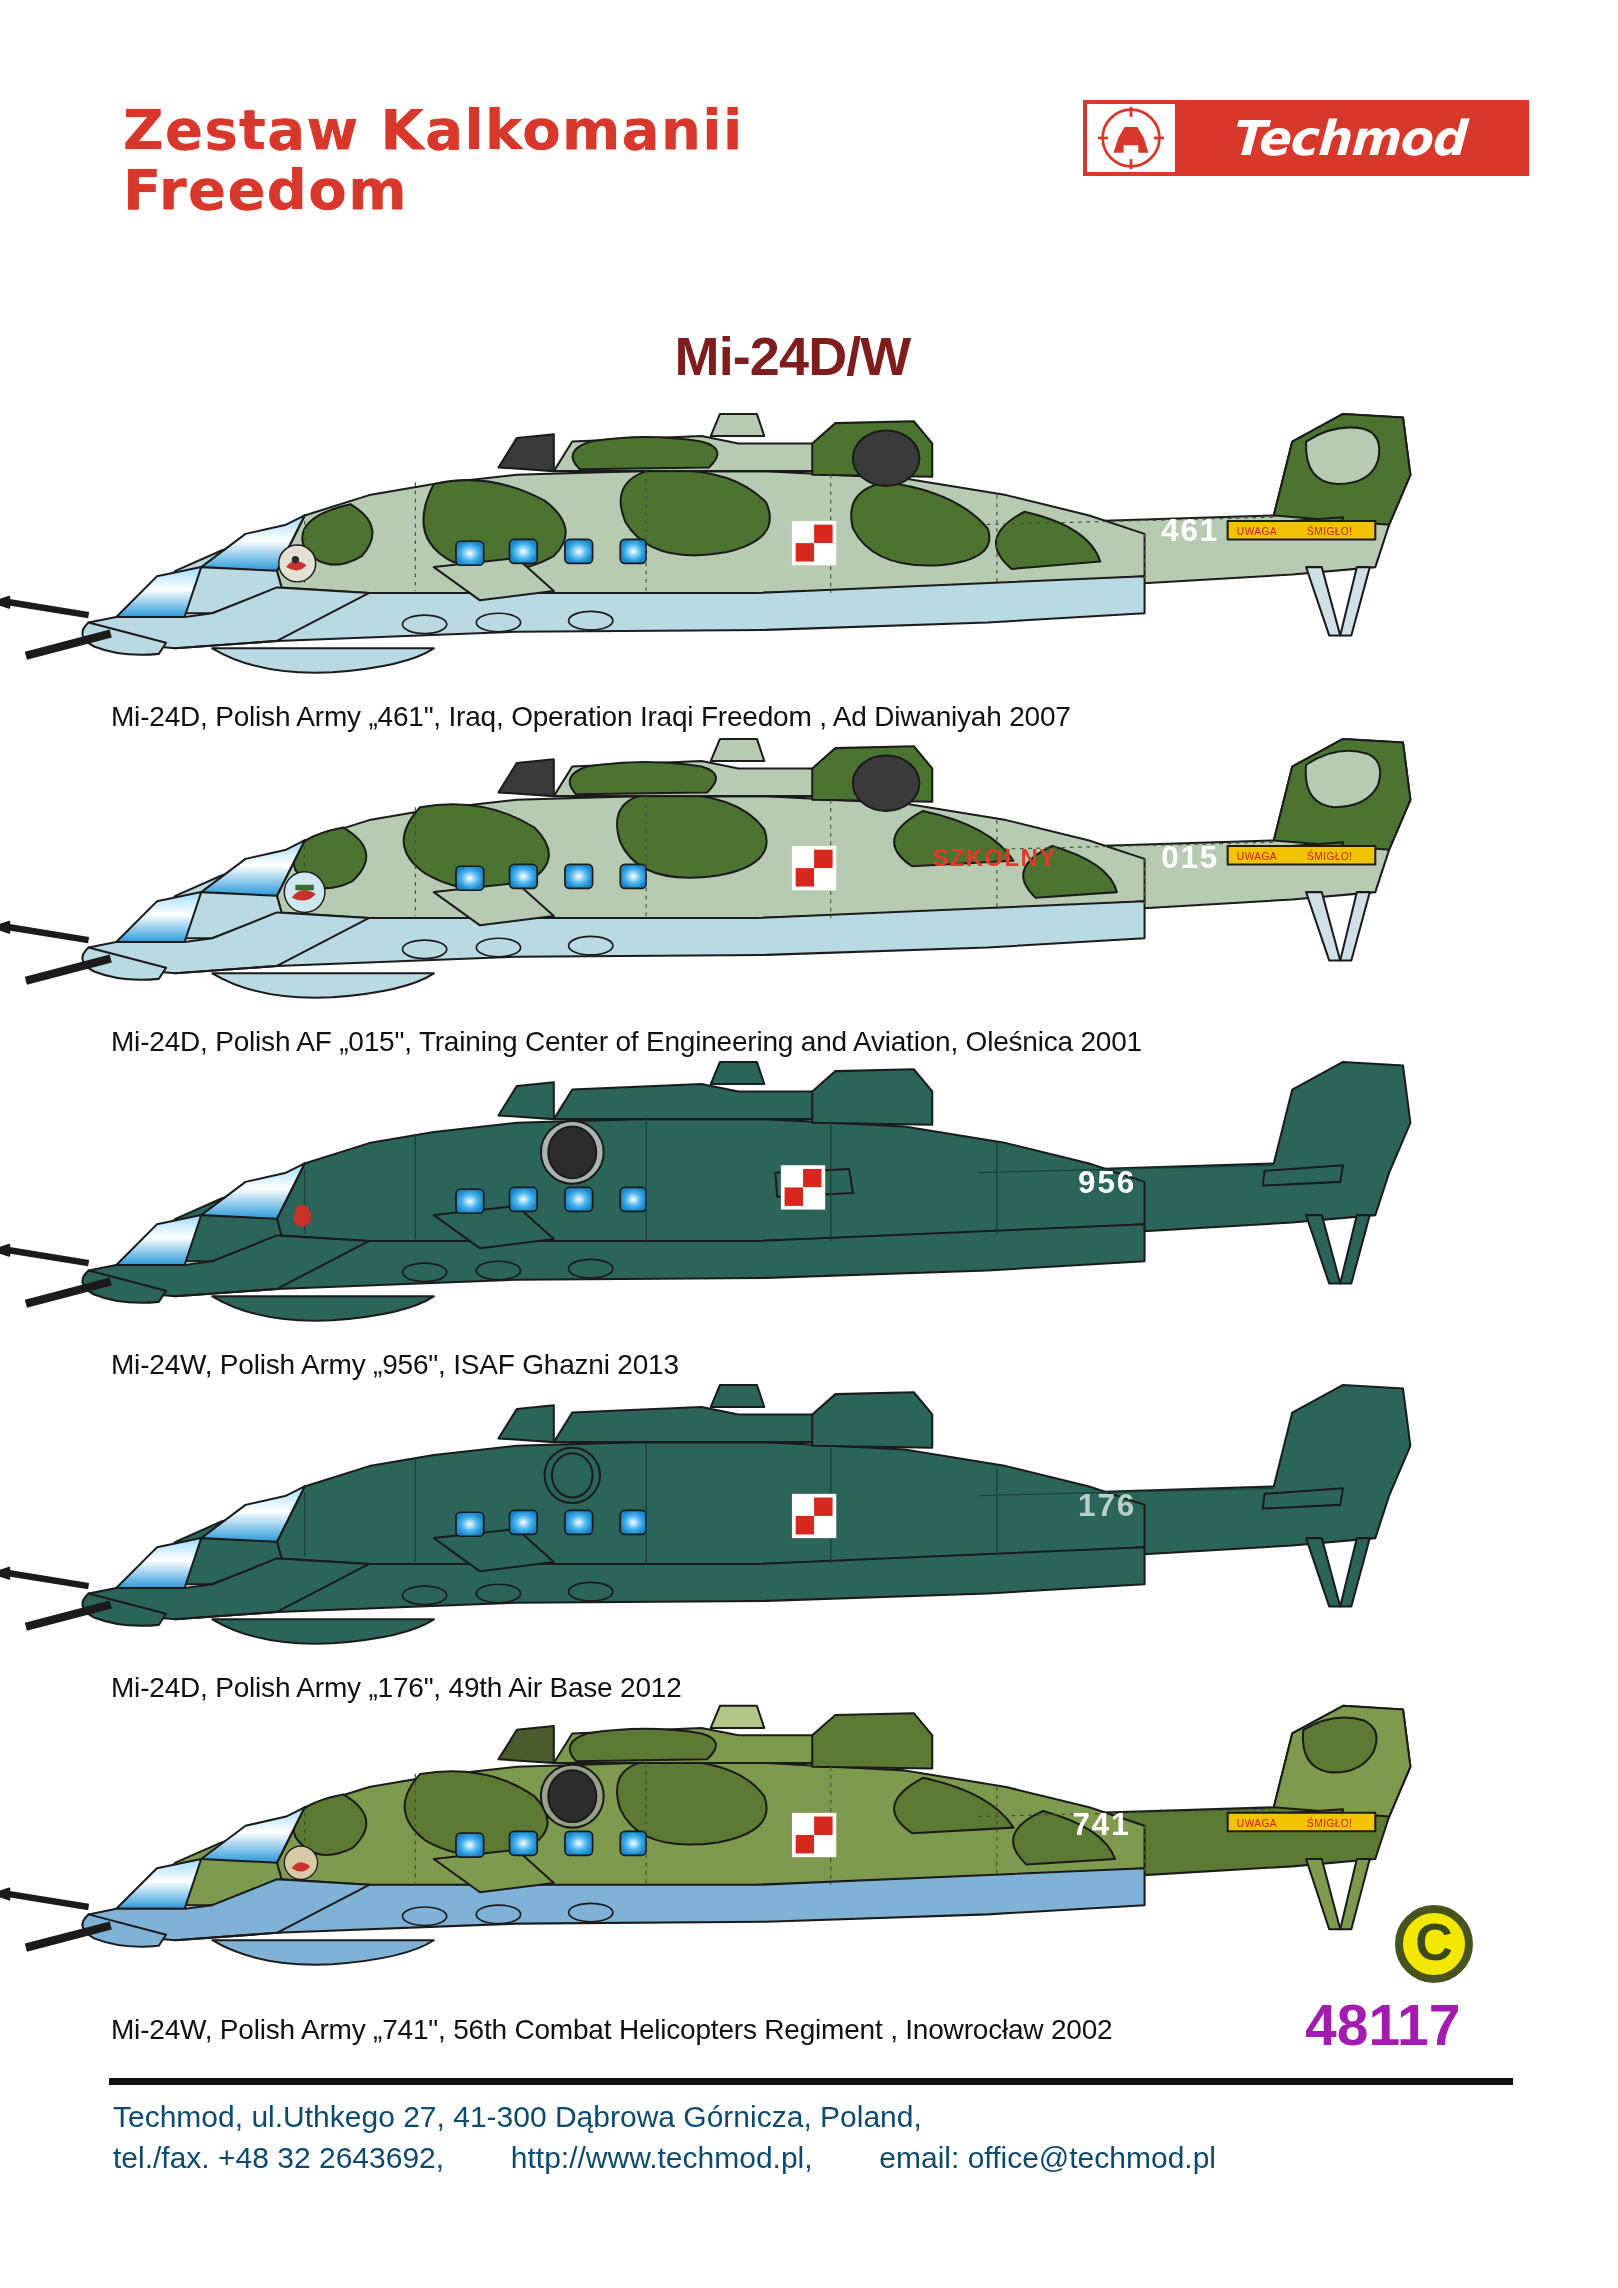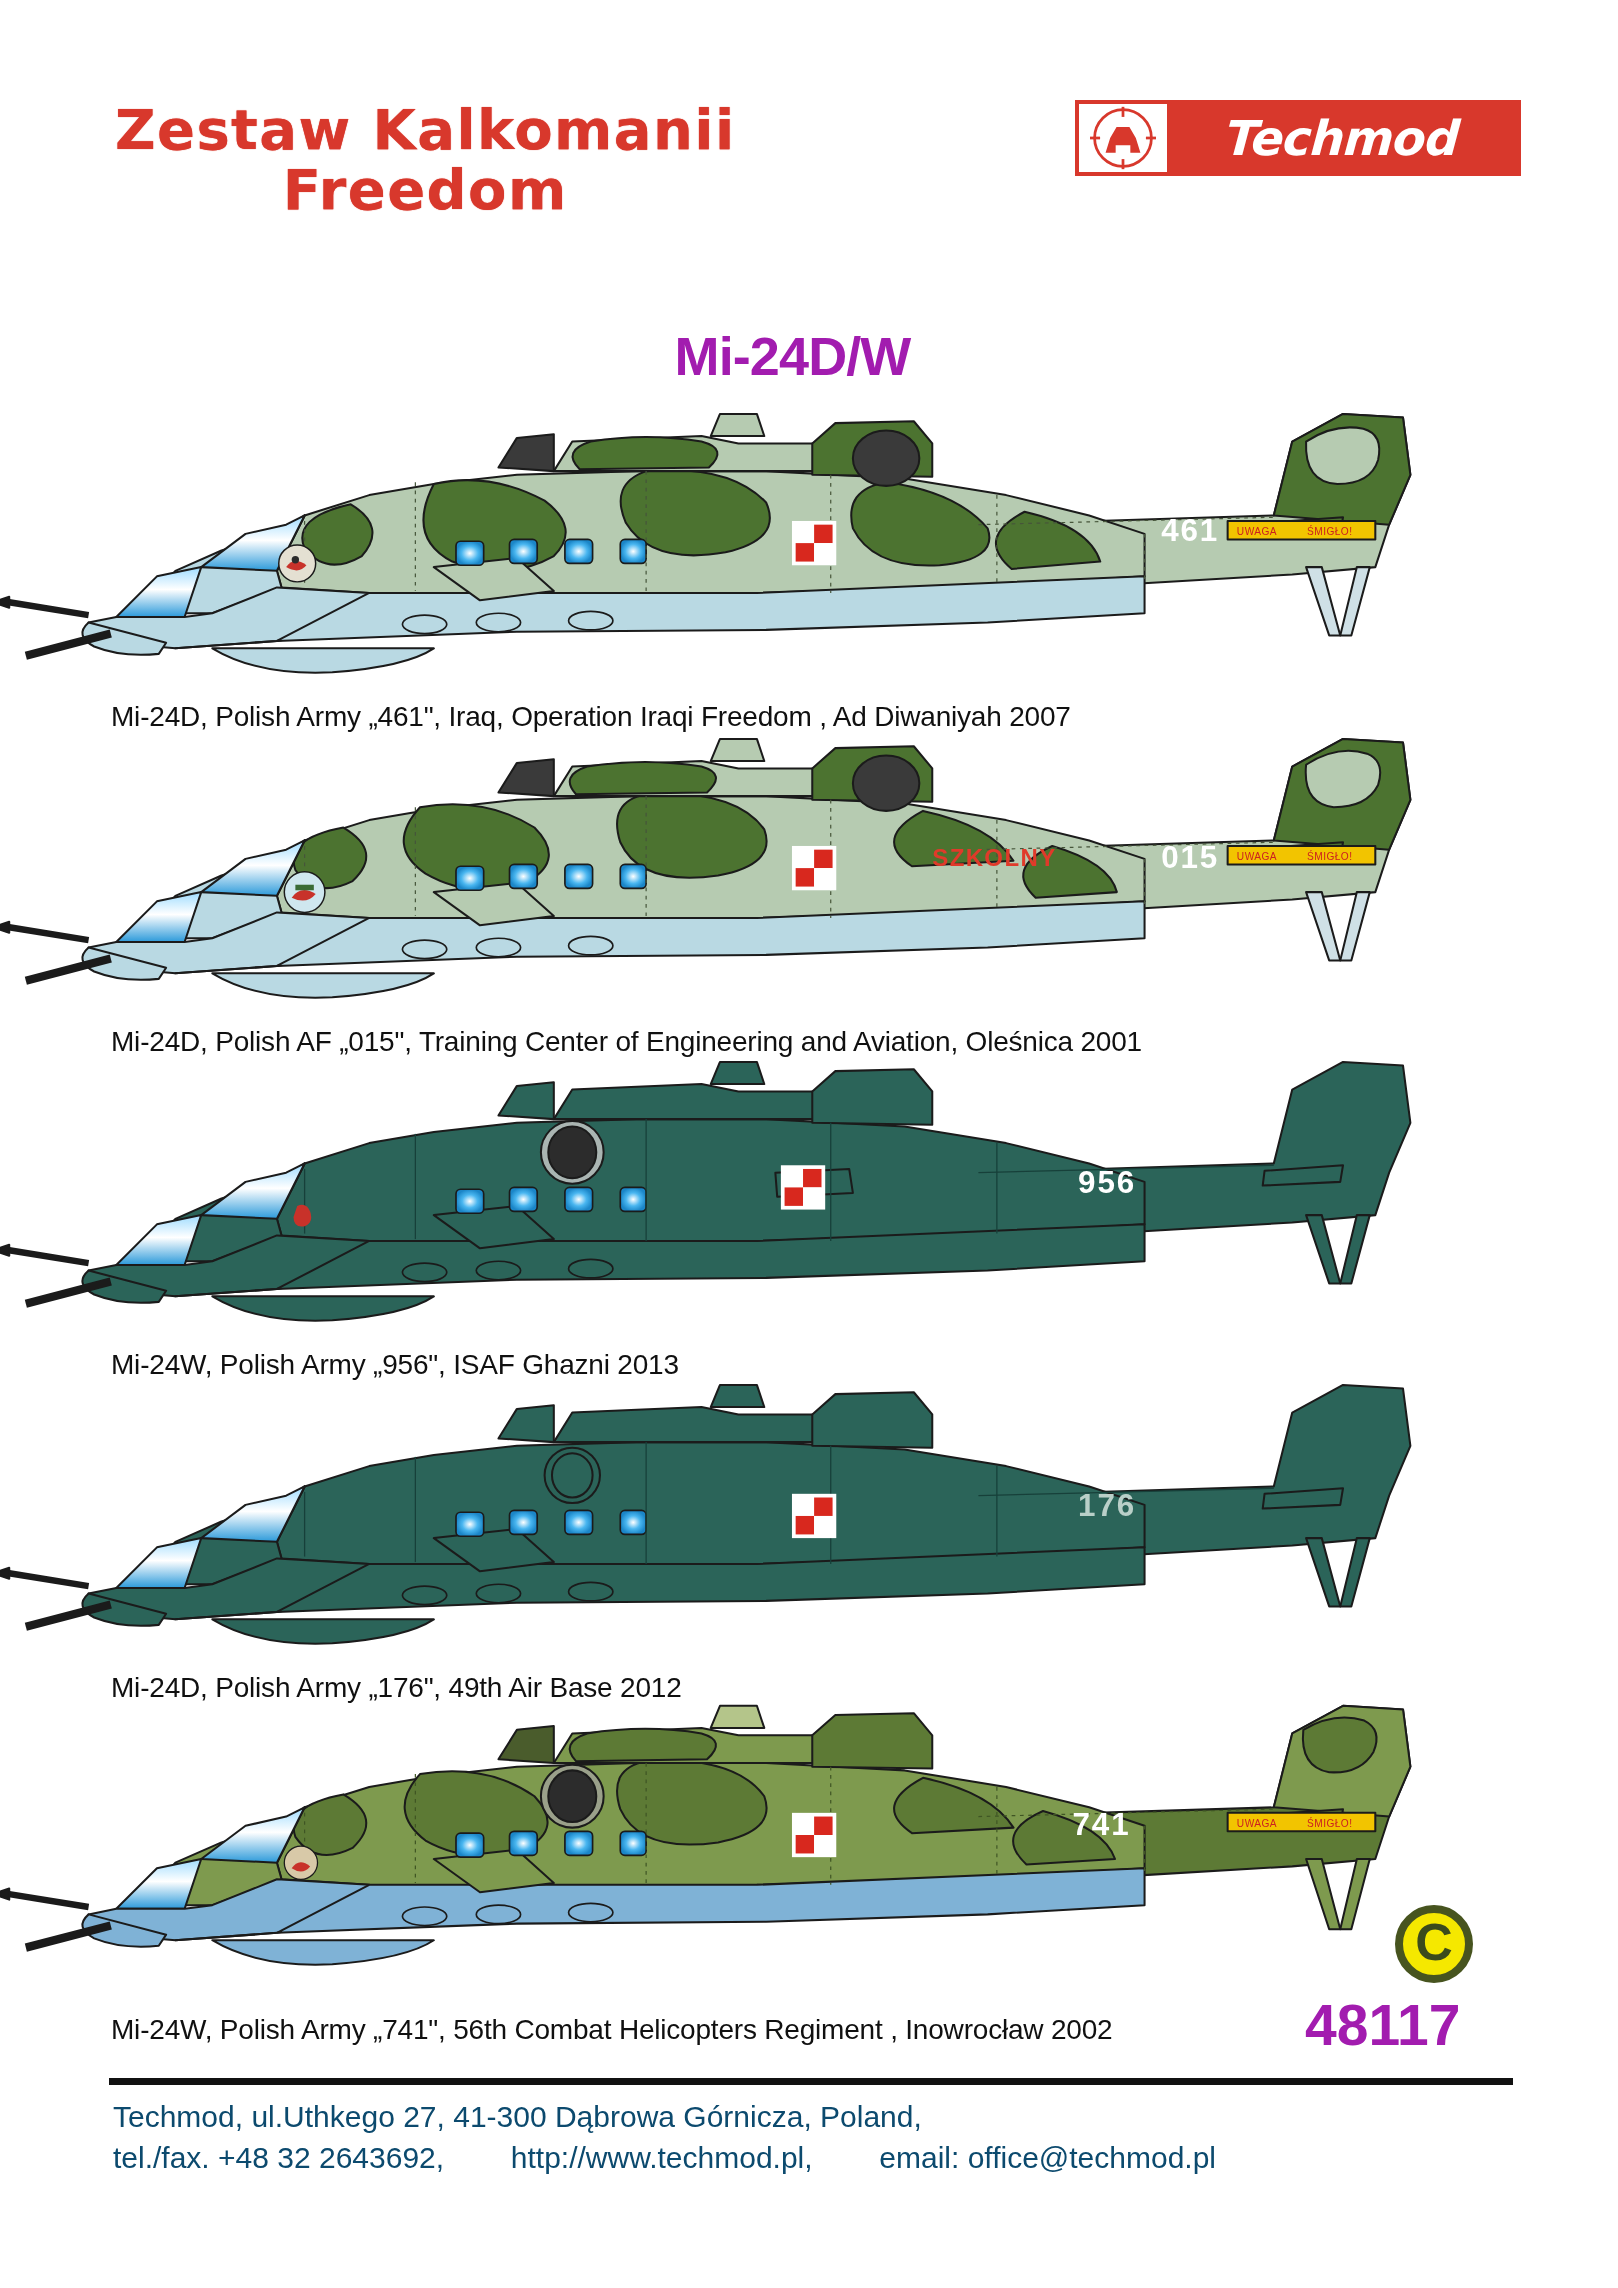--- a/index.html
+++ b/index.html
@@ -6,21 +6,21 @@
   body{
     width:1619px;height:2289px;
     background:#ffffff;
     font-family:"Liberation Sans", sans-serif;
     position:relative;
     overflow:hidden;
   }
   .sheet{position:absolute;inset:0;}
 
   
-  .header{position:absolute;left:2px;top:0;width:1446px;height:277px;text-align:center;}
+  .header{position:absolute;left:10px;top:0;width:1446px;height:277px;}
   .title-block{position:absolute;left:113px;top:100px;}
   .title-line{
     color:#d8382c;
     font-family:"DejaVu Sans", sans-serif;
     font-weight:bold;
     font-size:56px;
     letter-spacing:1.4px;
     line-height:1.07;
     white-space:nowrap;
     text-shadow:0 0 0.9px #d8382c;
@@ -53,21 +53,21 @@
     line-height:1;
     transform:skewX(-4deg);
   }
 
   .model-title{
     position:absolute;left:0;top:325px;width:1585px;
     text-align:center;
     font-family:"Liberation Sans", sans-serif;
     font-weight:bold;
     font-size:54px;
-    color:#a21caf;
+    color:#7f1d1d;
     letter-spacing:-0.9px;
   }
 
   
   .profile{position:absolute;left:0;width:1310px;}
   .profile svg{display:block;}
   .caption{
     position:absolute;
     font-family:"Liberation Sans", sans-serif;
     font-size:28px;

